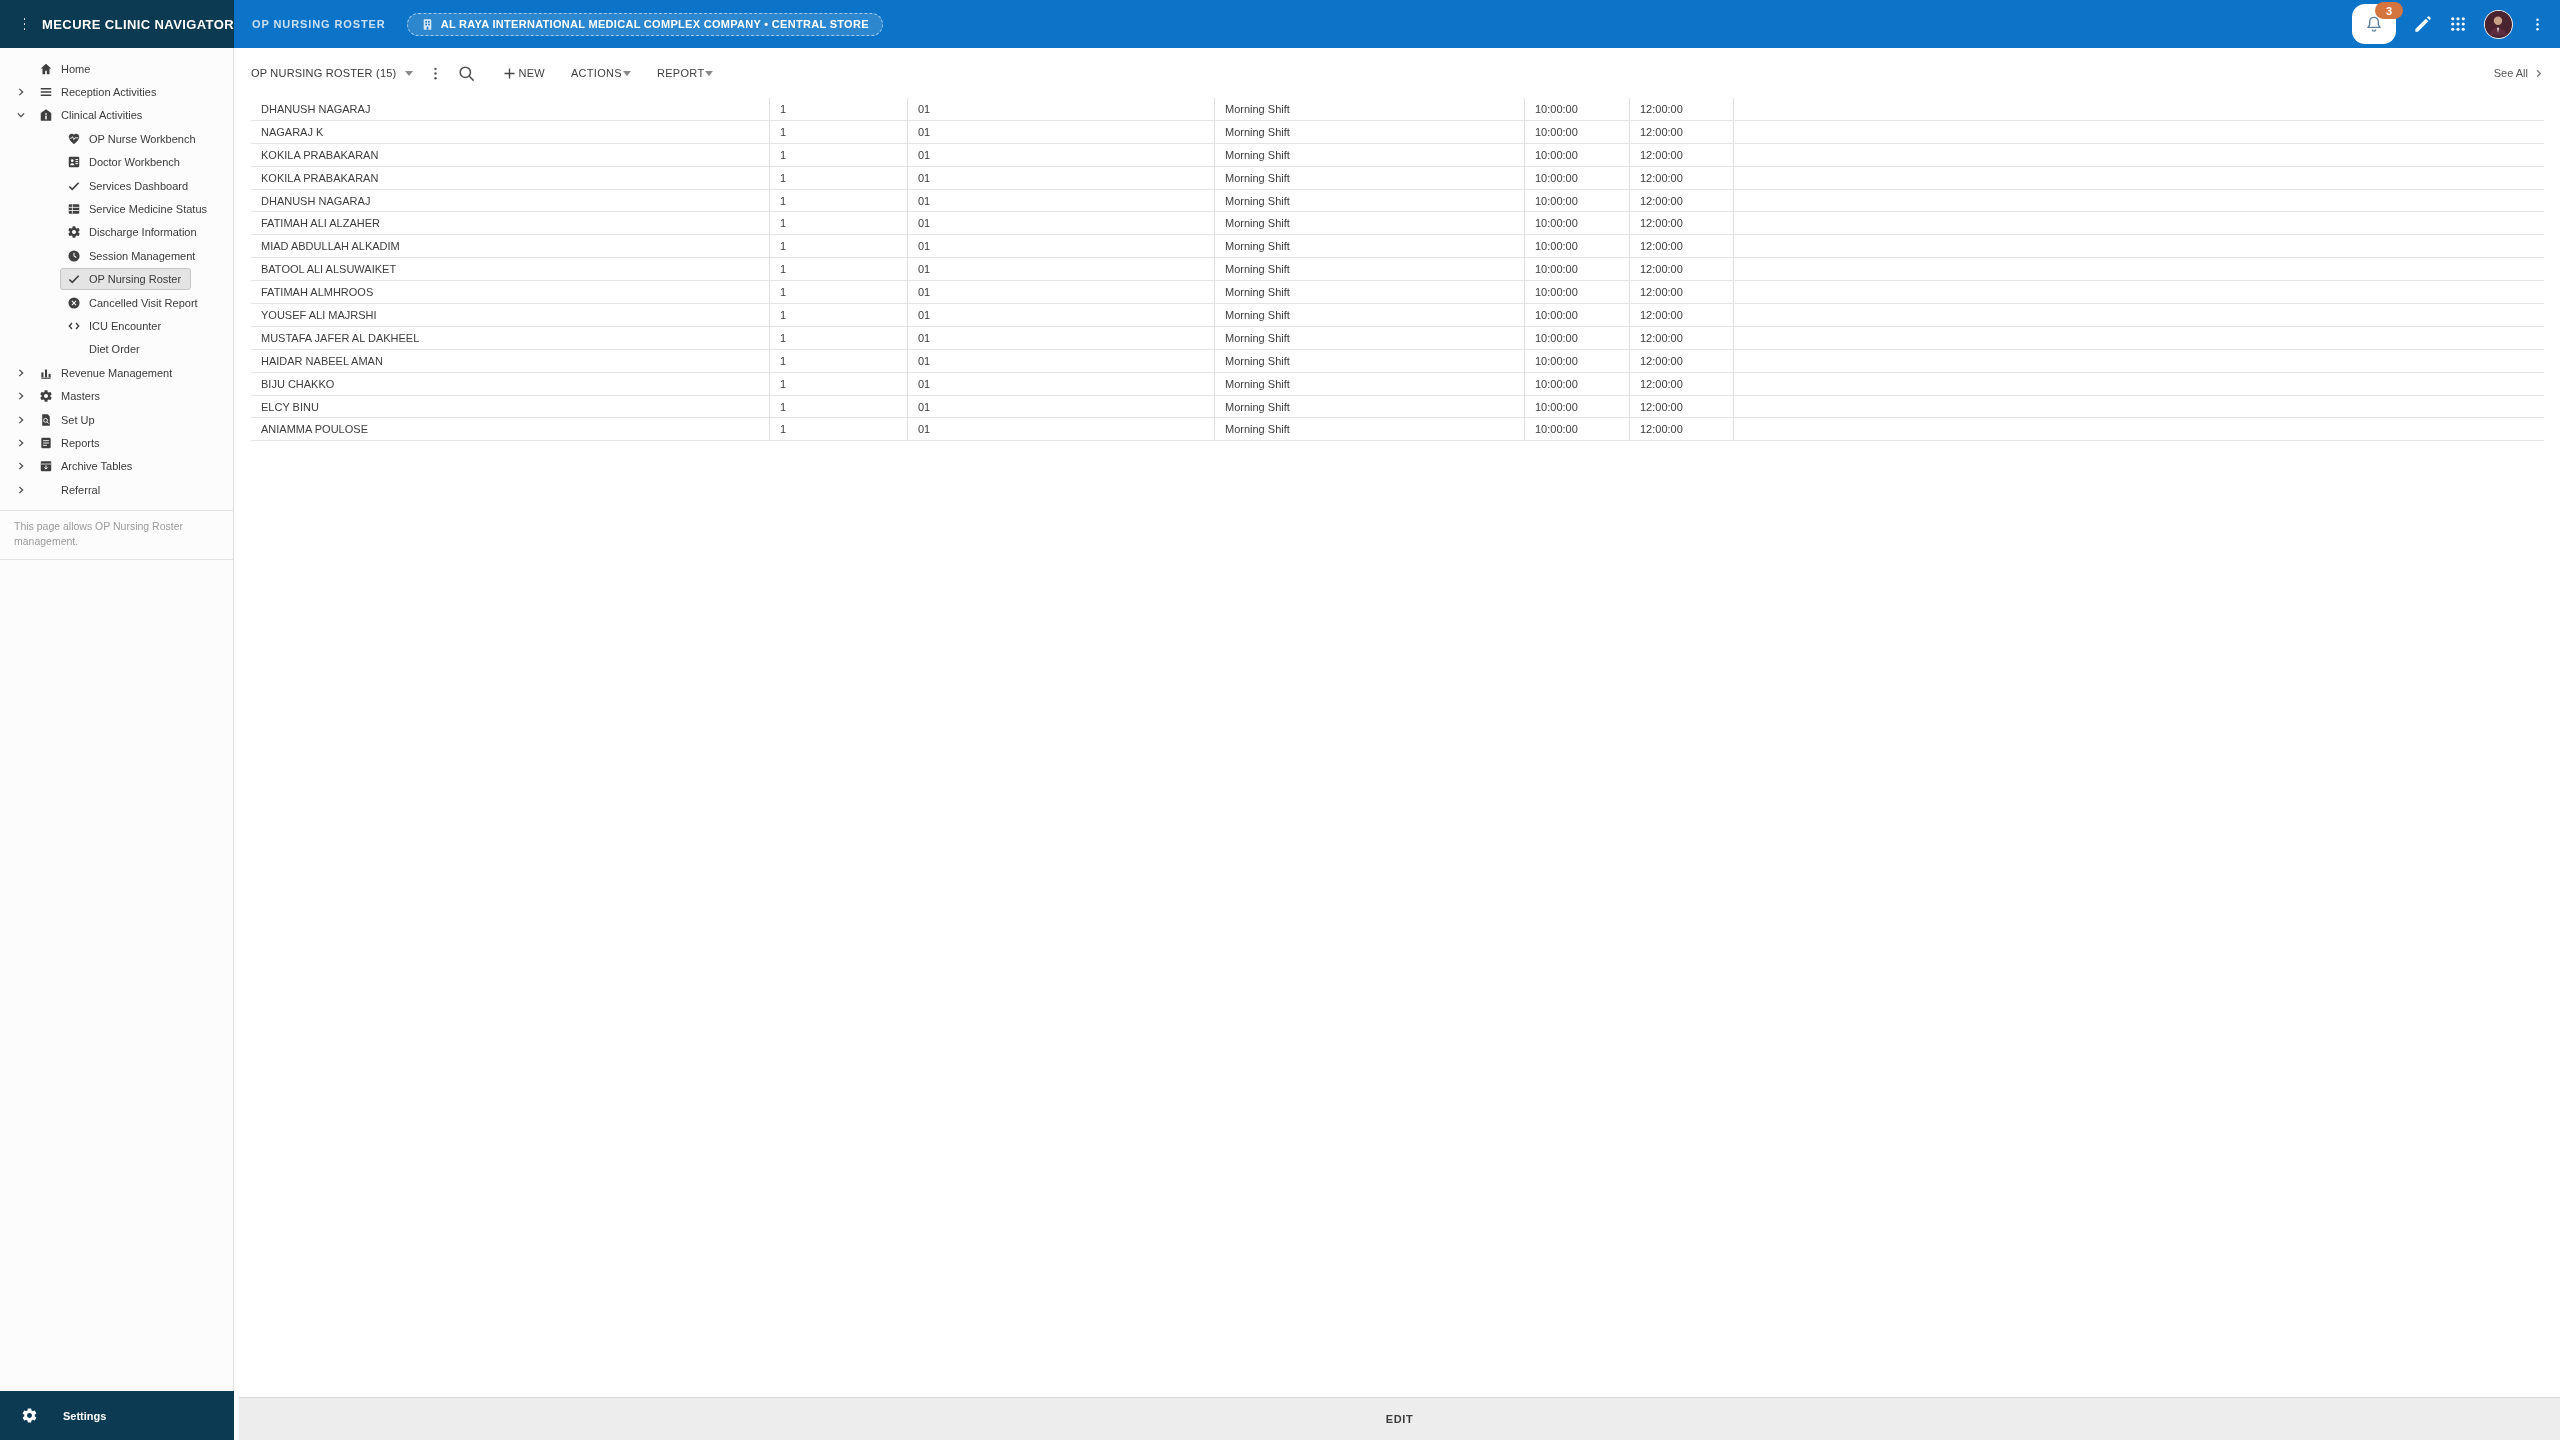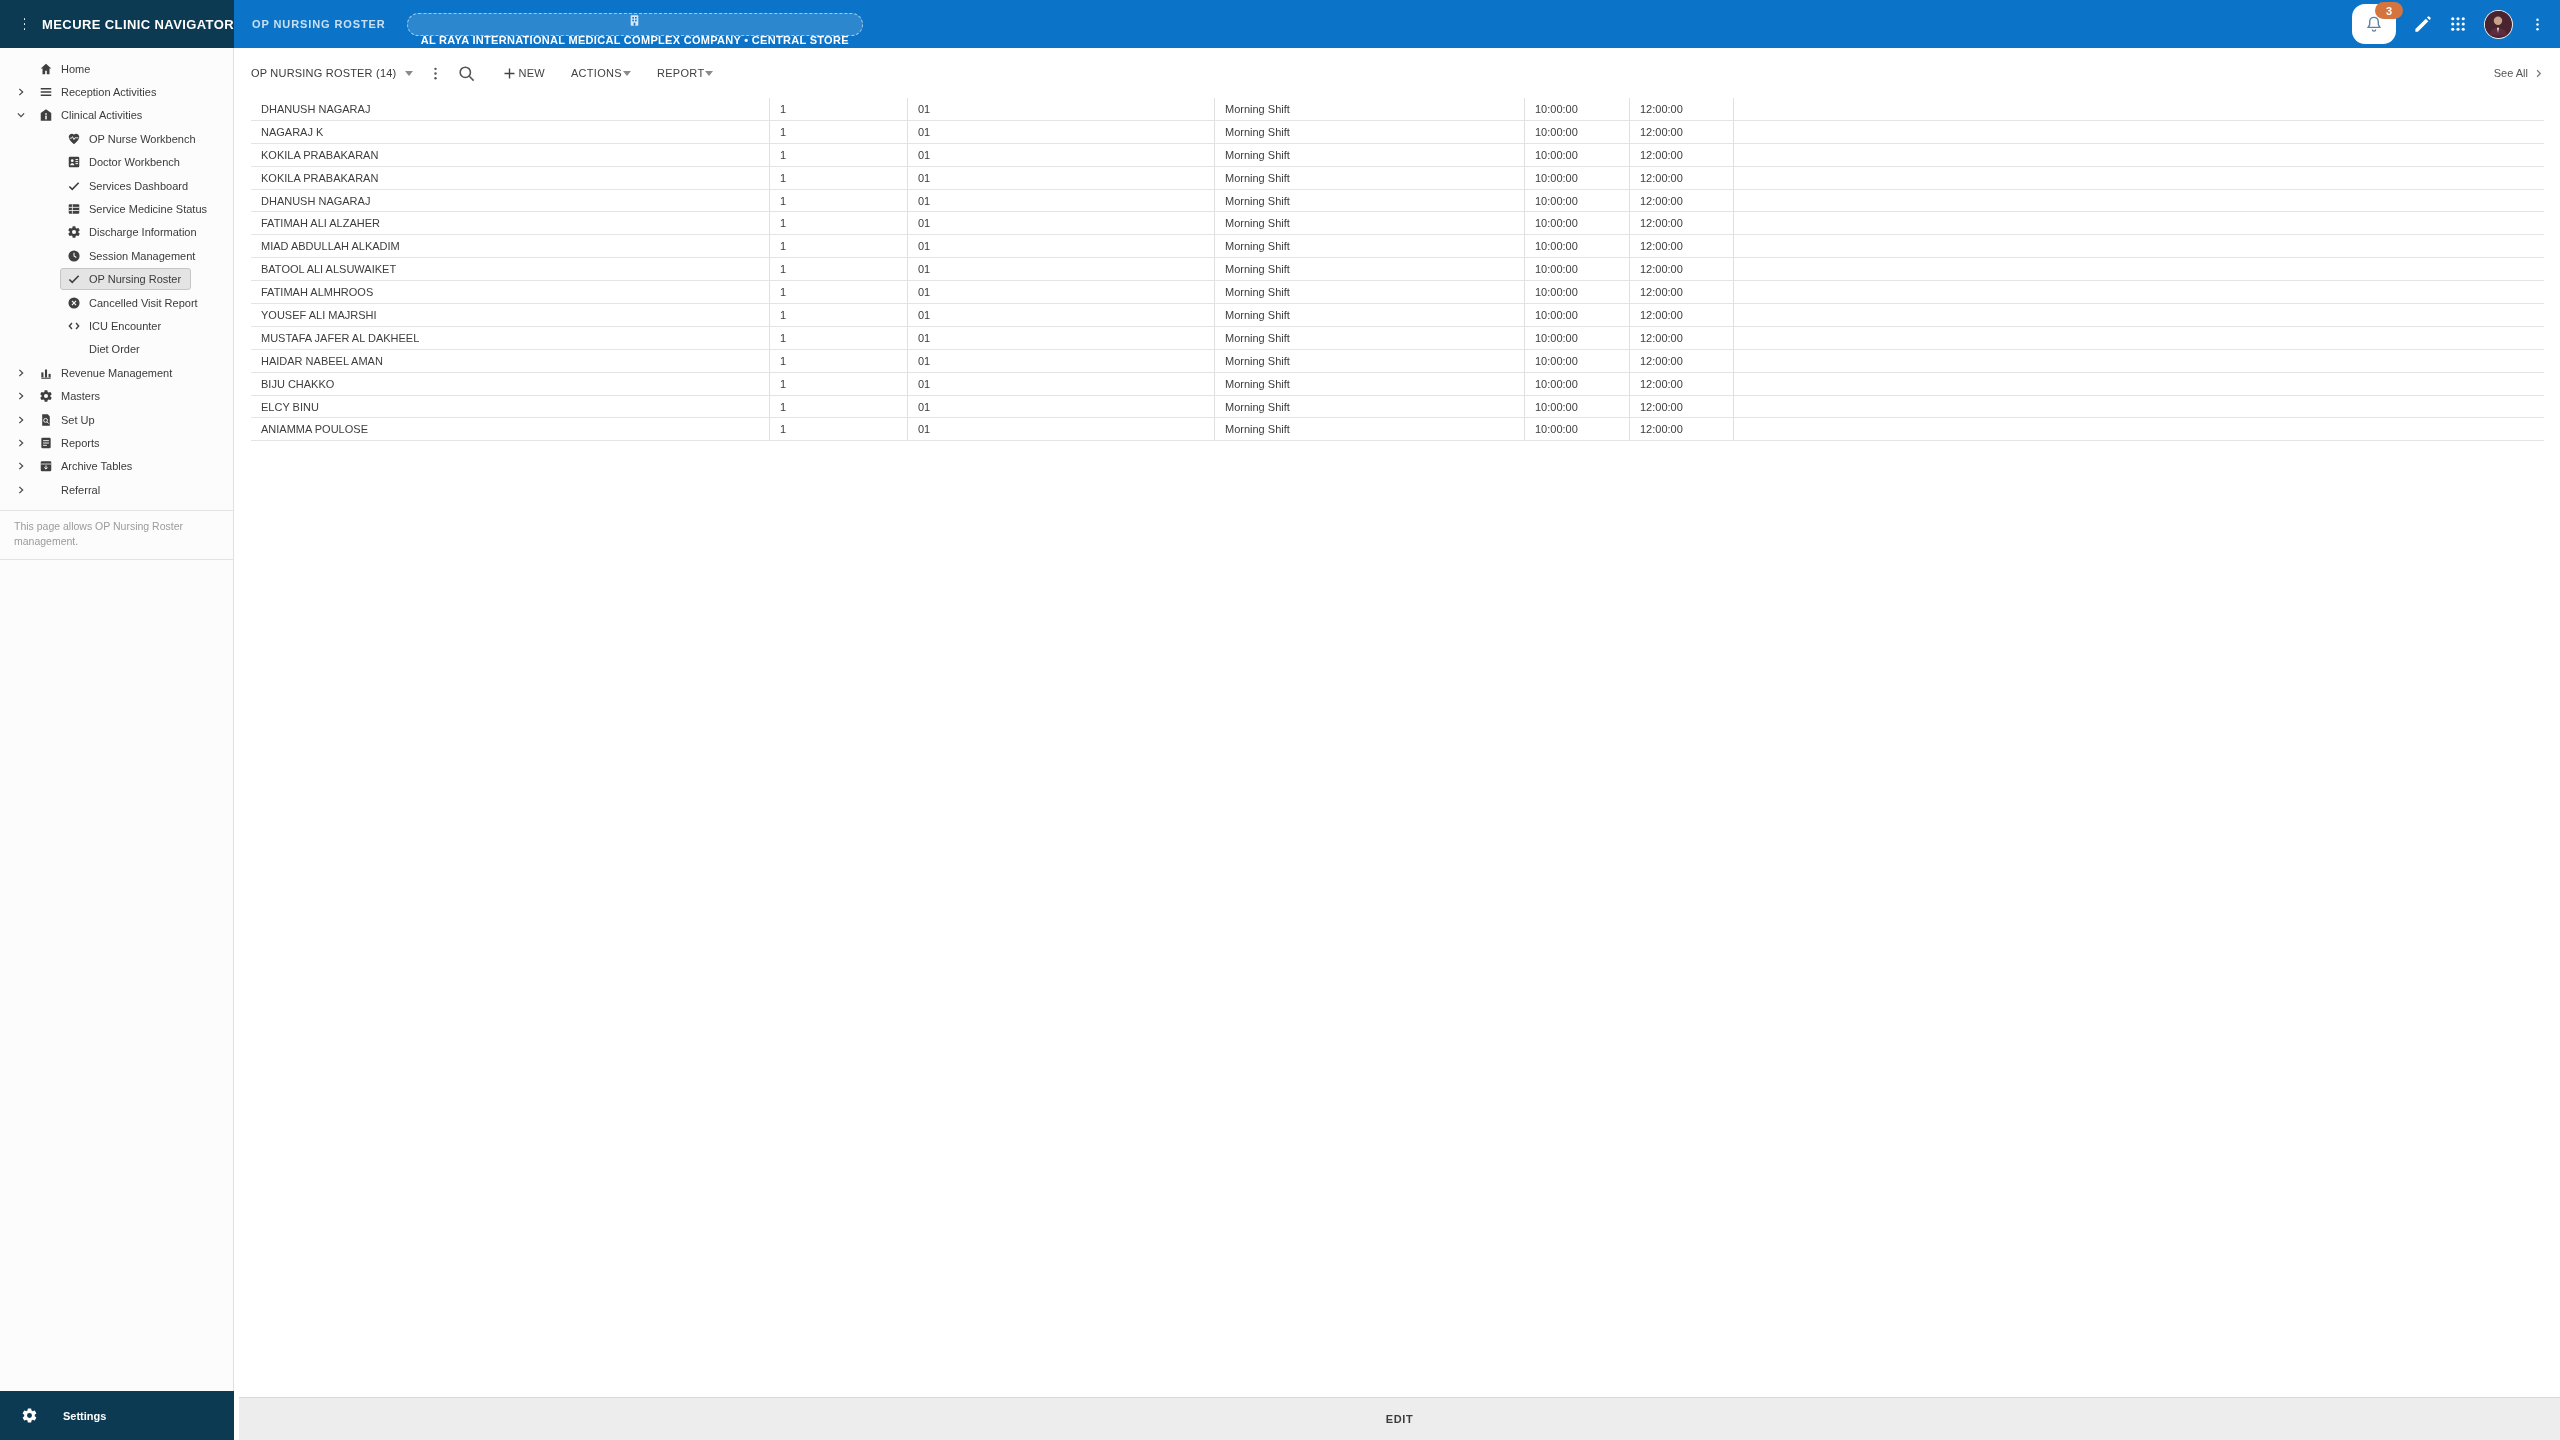--- a/index.html
+++ b/index.html
@@ -19,21 +19,21 @@
   }
   .burger { width:17px; display:flex; flex-direction:column; gap:3px; cursor:pointer; }
   .burger span { height:2px; background:#fff; border-radius:1px; }
   .brand-title { color:#ffffff; font-size:13px; font-weight:bold; letter-spacing:.4px; white-space:nowrap; }
   .hbar { flex:1; background:#0b74c8; display:flex; align-items:center; min-width:0; }
   .page-label { margin-left:18px; color:rgba(255,255,255,.78); font-size:11px; font-weight:bold; letter-spacing:.9px; white-space:nowrap; }
   .org-pill {
     margin-left:21px; height:23px; border-radius:12px;
     background:rgba(255,255,255,.14); border:1px dashed rgba(255,255,255,.55);
     display:flex; align-items:center; gap:7px; padding:0 13px;
-    color:#ffffff; font-size:11px; font-weight:bold; letter-spacing:.3px; white-space:nowrap; cursor:pointer;flex-direction:column;
+    color:#ffffff; font-size:11px; font-weight:bold; letter-spacing:.3px; white-space:nowrap; cursor:pointer;
   }
   .hspacer { flex:1; }
   .hright { display:flex; align-items:center; gap:17px; margin-right:15px; }
   .bell-box {
     width:44px; height:40px; background:#ffffff; border-radius:13px;
     position:relative; display:flex; align-items:center; justify-content:center; cursor:pointer;
   }
   .badge {
     position:absolute; top:-2px; right:-7px; min-width:28px; height:17px;
     background:#d4743e; border-radius:9px; color:#fff; font-size:11px; font-weight:bold;
@@ -461,21 +461,21 @@
         <path d="M19.4 13c.04-.33.06-.66.06-1s-.02-.67-.06-1l2.1-1.65a.5.5 0 0 0 .12-.64l-2-3.46a.5.5 0 0 0-.6-.22l-2.49 1a7.3 7.3 0 0 0-1.73-1l-.38-2.65A.5.5 0 0 0 13.93 2h-3.86a.5.5 0 0 0-.5.42l-.38 2.65c-.62.26-1.2.6-1.73 1l-2.49-1a.5.5 0 0 0-.6.22l-2 3.46a.5.5 0 0 0 .12.64L4.6 11c-.04.33-.06.66-.06 1s.02.67.06 1l-2.1 1.65a.5.5 0 0 0-.12.64l2 3.46c.14.24.42.33.6.22l2.49-1c.53.4 1.11.74 1.73 1l.38 2.65c.04.24.25.42.5.42h3.86c.25 0 .46-.18.5-.42l.38-2.65a7.3 7.3 0 0 0 1.73-1l2.49 1c.23.09.46 0 .6-.22l2-3.46a.5.5 0 0 0-.12-.64zM12 15.5a3.5 3.5 0 1 1 0-7 3.5 3.5 0 0 1 0 7z"></path>
       </svg>
   </span>
   <span>Settings</span>
 </div>
 
 <div class="content">
 
   <div class="toolbar">
     <div class="view-select">
-      <span>OP NURSING ROSTER (14)</span>
+      <span>OP NURSING ROSTER (15)</span>
       <span class="caret"></span>
     </div>
     <span class="tb-kebab">
       <svg width="15" height="15" viewBox="0 0 24 24" fill="currentColor">
           <circle cx="12" cy="4.5" r="1.9"></circle>
           <circle cx="12" cy="12" r="1.9"></circle>
           <circle cx="12" cy="19.5" r="1.9"></circle>
         </svg>
     </span>
     <span class="tb-search">

